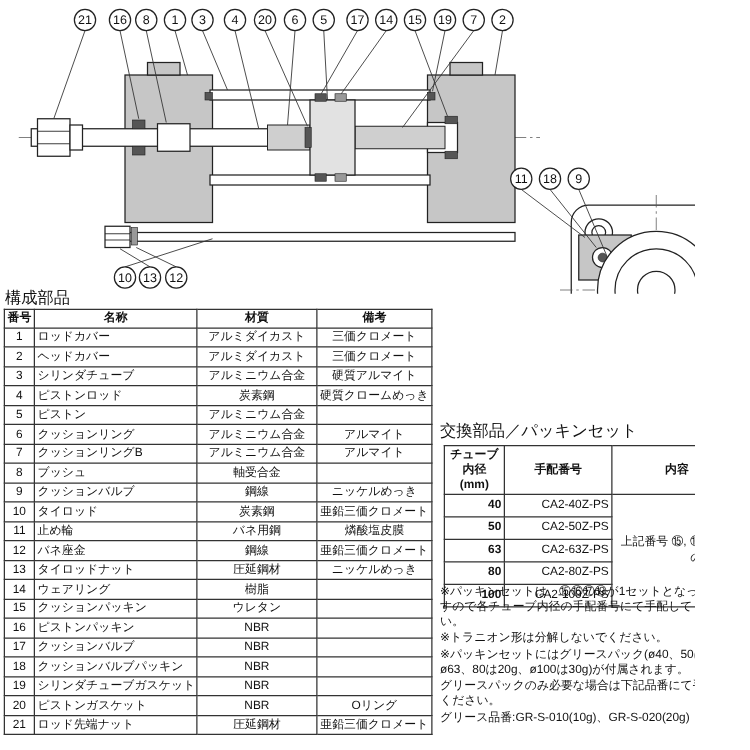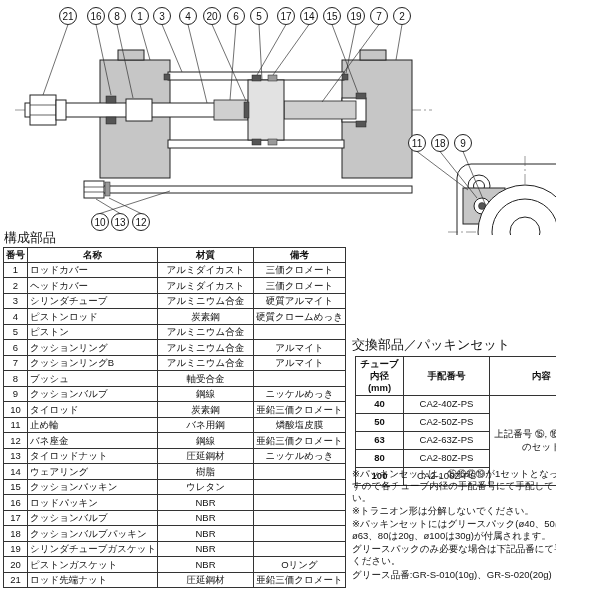--- a/index.html
+++ b/index.html
@@ -27,21 +27,21 @@
   th,td{border:1px solid #333;font-size:9.5px;line-height:1.25;padding:1px 2px;white-space:nowrap;}
   th{font-weight:bold;text-align:center;}
   .parts-table{width:342px;table-layout:fixed;}
   .parts-table td{height:12.5px;overflow:hidden;}
   .parts-table td:nth-child(1){text-align:center;}
   .parts-table td:nth-child(2){text-align:left;}
   .parts-table td:nth-child(3){text-align:center;}
   .parts-table td:nth-child(4){text-align:center;}
   .packing-table{width:238px;table-layout:fixed;}
   .packing-table th{white-space:pre-line;}
-  .packing-table td{text-align:center;height:15px;}
+  .packing-table td{text-align:right;height:15px;}
   .packing-table td.size{font-weight:bold;}
   .packing-table td.content-cell{white-space:normal;font-size:9.5px;line-height:1.4;}
 
   
   .notes{width:246px;font-size:9.5px;line-height:1.27;}
   .notes p{margin:0 0 1px 0;}
   .notes .grease b{font-weight:normal;text-align:right;}
 </style>
 </head>
 <body>
@@ -337,21 +337,21 @@
           <td></td>
         </tr>
         <tr>
           <td>15</td>
           <td>クッションパッキン</td>
           <td>ウレタン</td>
           <td></td>
         </tr>
         <tr>
           <td>16</td>
-          <td>ロッドパッキン</td>
+          <td>ピストンパッキン</td>
           <td>NBR</td>
           <td></td>
         </tr>
         <tr>
           <td>17</td>
           <td>クッションバルブ</td>
           <td>NBR</td>
           <td></td>
         </tr>
         <tr>

